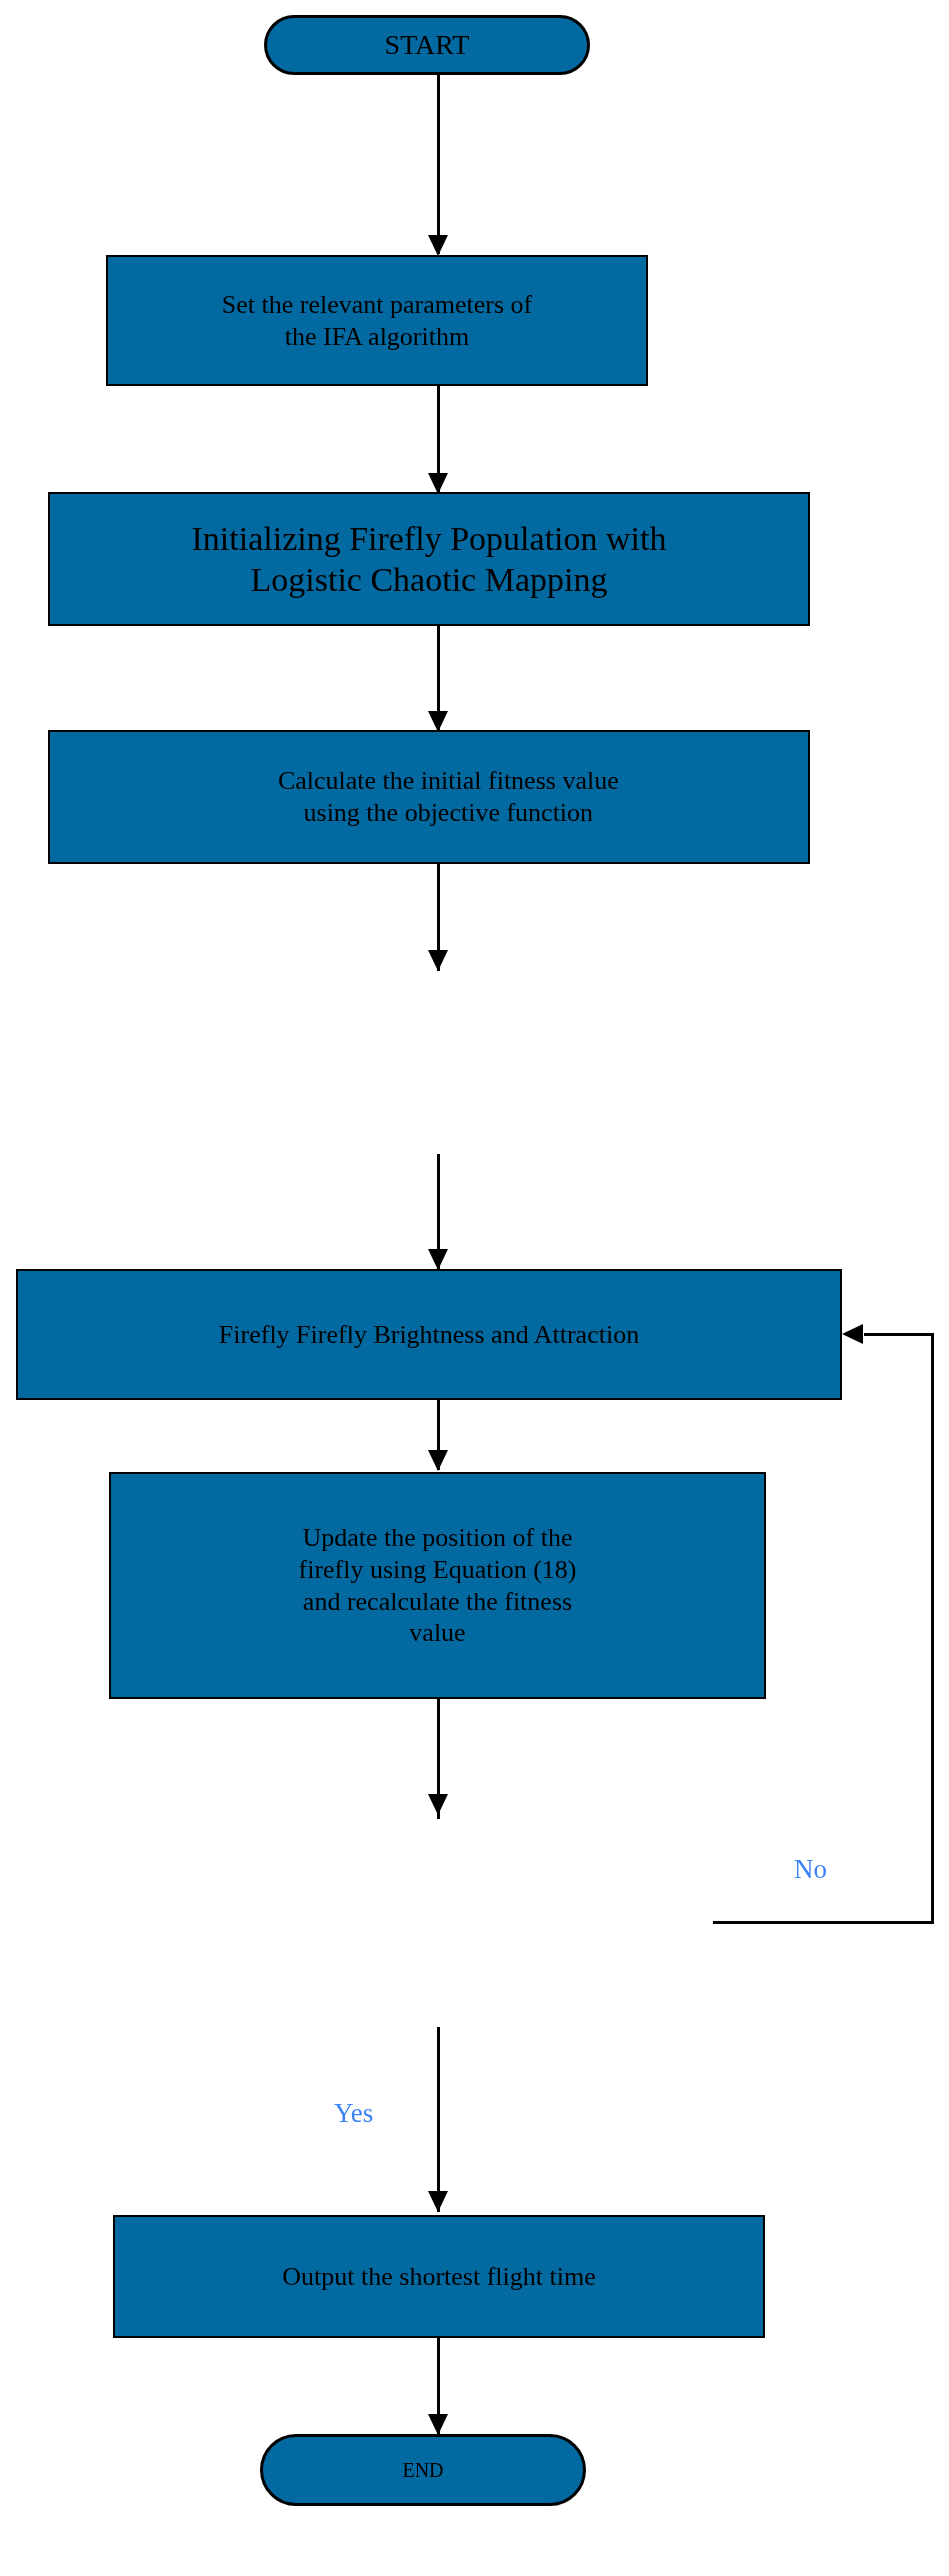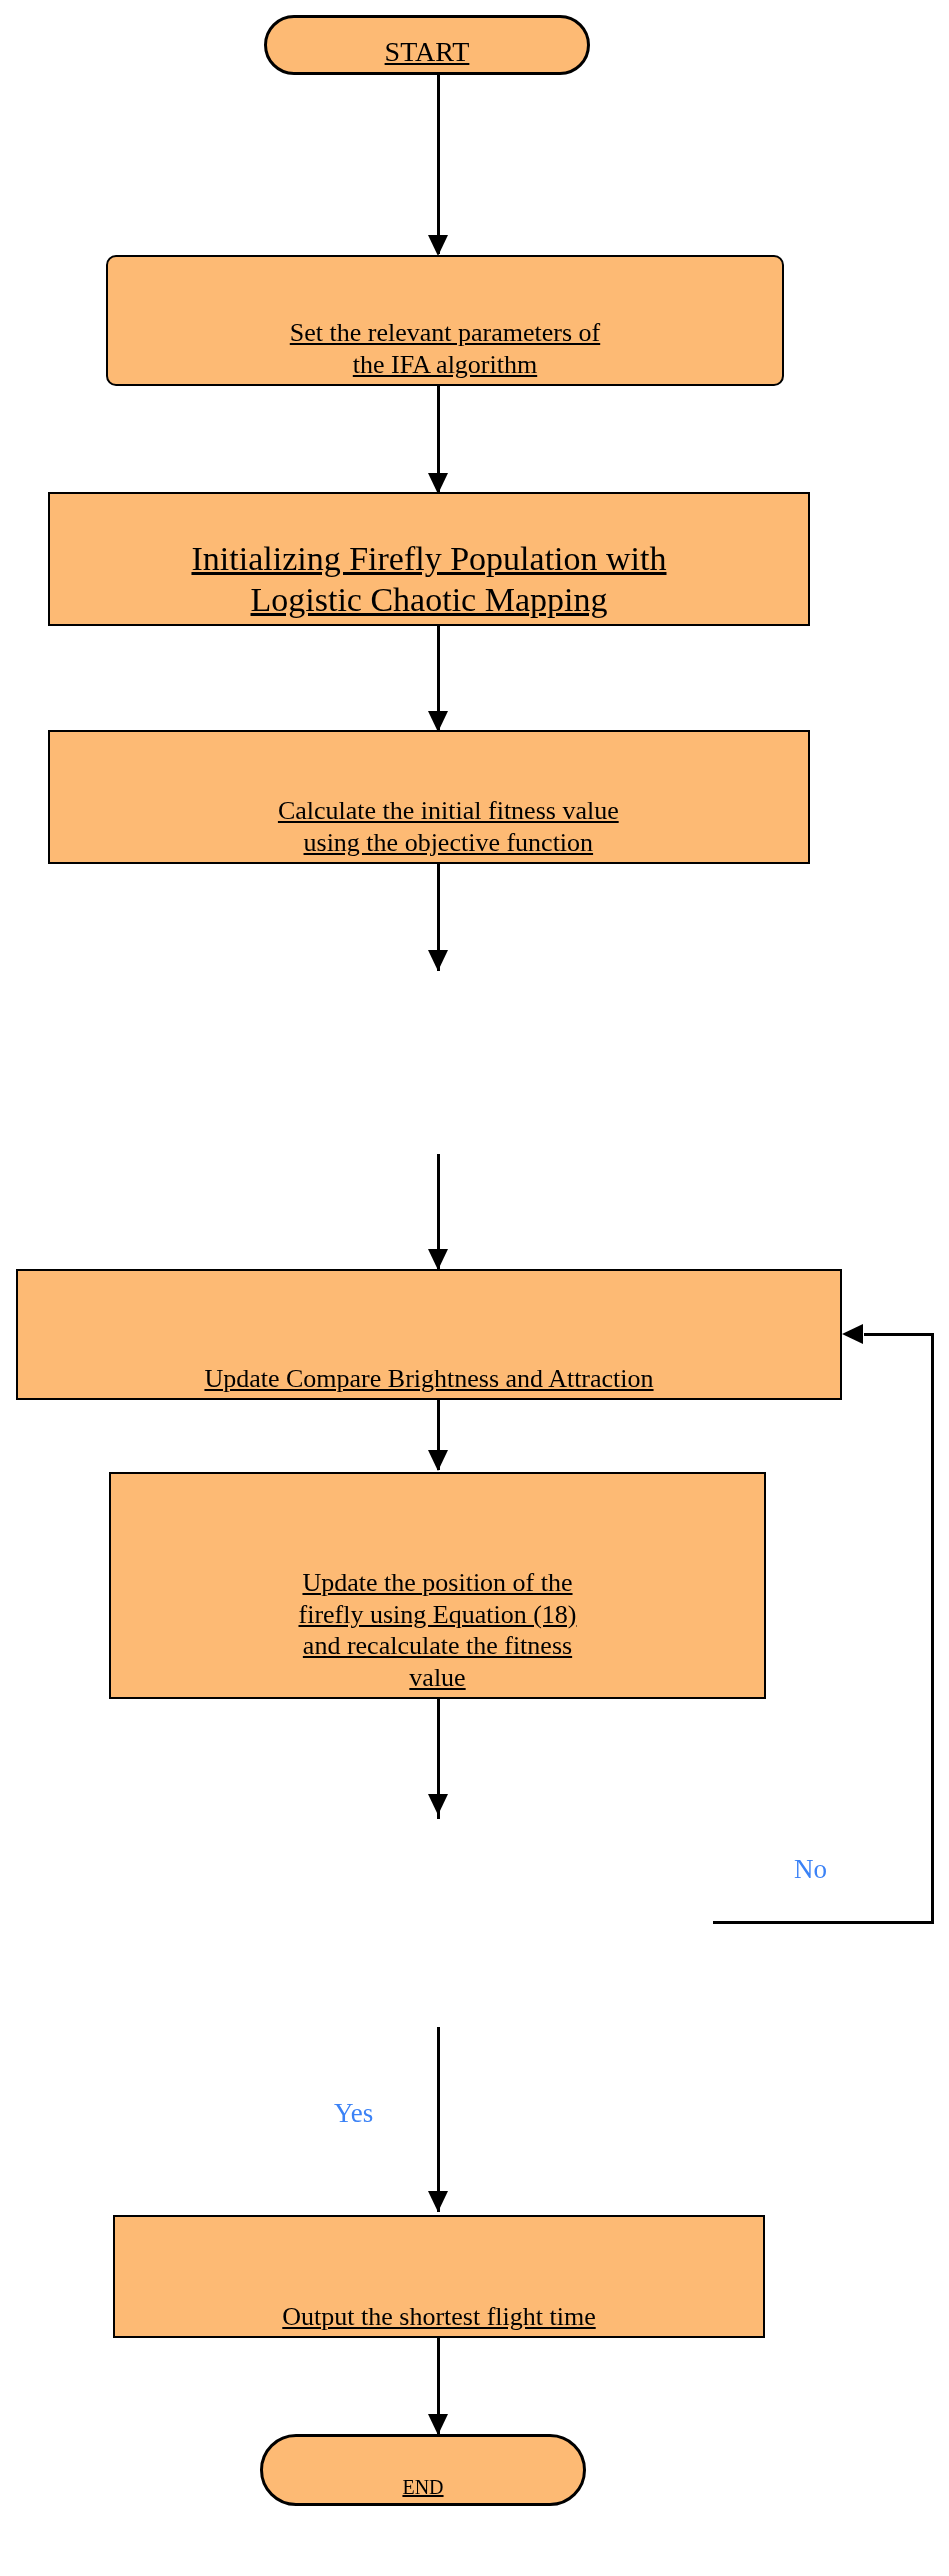--- a/index.html
+++ b/index.html
@@ -15,30 +15,29 @@
     width: 949px;
     height: 2576px;
     background: #ffffff;
     overflow: hidden;
   }
 
   
   .node {
     position: absolute;
     box-sizing: border-box;
-    background: #fdba74;
+    background: #0369a1;
     border: 2.1px solid #000000;
     display: flex;
-    align-items: flex-end;
+    align-items: center;
     justify-content: center;
     text-align: center;
     color: #000000;
     line-height: 1.22;
     padding: 3.2px 5.4px;
-    text-decoration: underline;
   }
   .process {
     border-radius: 0;
   }
   .terminator {
     border-radius: 5351px;
     border-width: 3.2px;
   }
   .node .label {
     display: block;
@@ -112,21 +111,21 @@
 
 <div id="canvas">
 
   <div class="node terminator" style="left:264px; top:15px; width:326px; height:60px; font-size:28px;">
     <span class="label">START</span>
   </div>
 
   <div class="vline" style="left:437px; top:75px; height:179px;"></div>
   <div class="arrow-down" style="left:428px; top:235px;"></div>
 
-  <div class="node process" style="left:106px; top:255px; width:678px; height:131px; font-size:26px;border-radius:10px;">
+  <div class="node process" style="left:106px; top:255px; width:542px; height:131px; font-size:26px;">
     <span class="label">Set the relevant parameters of
 the IFA algorithm</span>
   </div>
 
   <div class="vline" style="left:437px; top:386px; height:107px;"></div>
   <div class="arrow-down" style="left:428px; top:473px;"></div>
 
   <div class="node process" style="left:48px; top:492px; width:762px; height:134px; font-size:34px;">
     <span class="label">Initializing Firefly Population with
 Logistic Chaotic Mapping</span>
@@ -141,21 +140,21 @@
   </div>
 
   <div class="vline" style="left:437px; top:864px; height:107px;"></div>
   <div class="arrow-down" style="left:428px; top:950px;"></div>
 
 
   <div class="vline" style="left:437px; top:1154px; height:115px;"></div>
   <div class="arrow-down" style="left:428px; top:1249px;"></div>
 
   <div class="node process" style="left:16px; top:1269px; width:826px; height:131px; font-size:26px;">
-    <span class="label">Update Compare Brightness and Attraction</span>
+    <span class="label">Firefly Firefly Brightness and Attraction</span>
   </div>
 
   <div class="vline" style="left:437px; top:1400px; height:70px;"></div>
   <div class="arrow-down" style="left:428px; top:1450px;"></div>
 
   <div class="node process" style="left:109px; top:1472px; width:657px; height:227px; font-size:26px;">
     <span class="label">Update the position of the
 firefly using Equation (18)
 and recalculate the fitness
 value</span>

